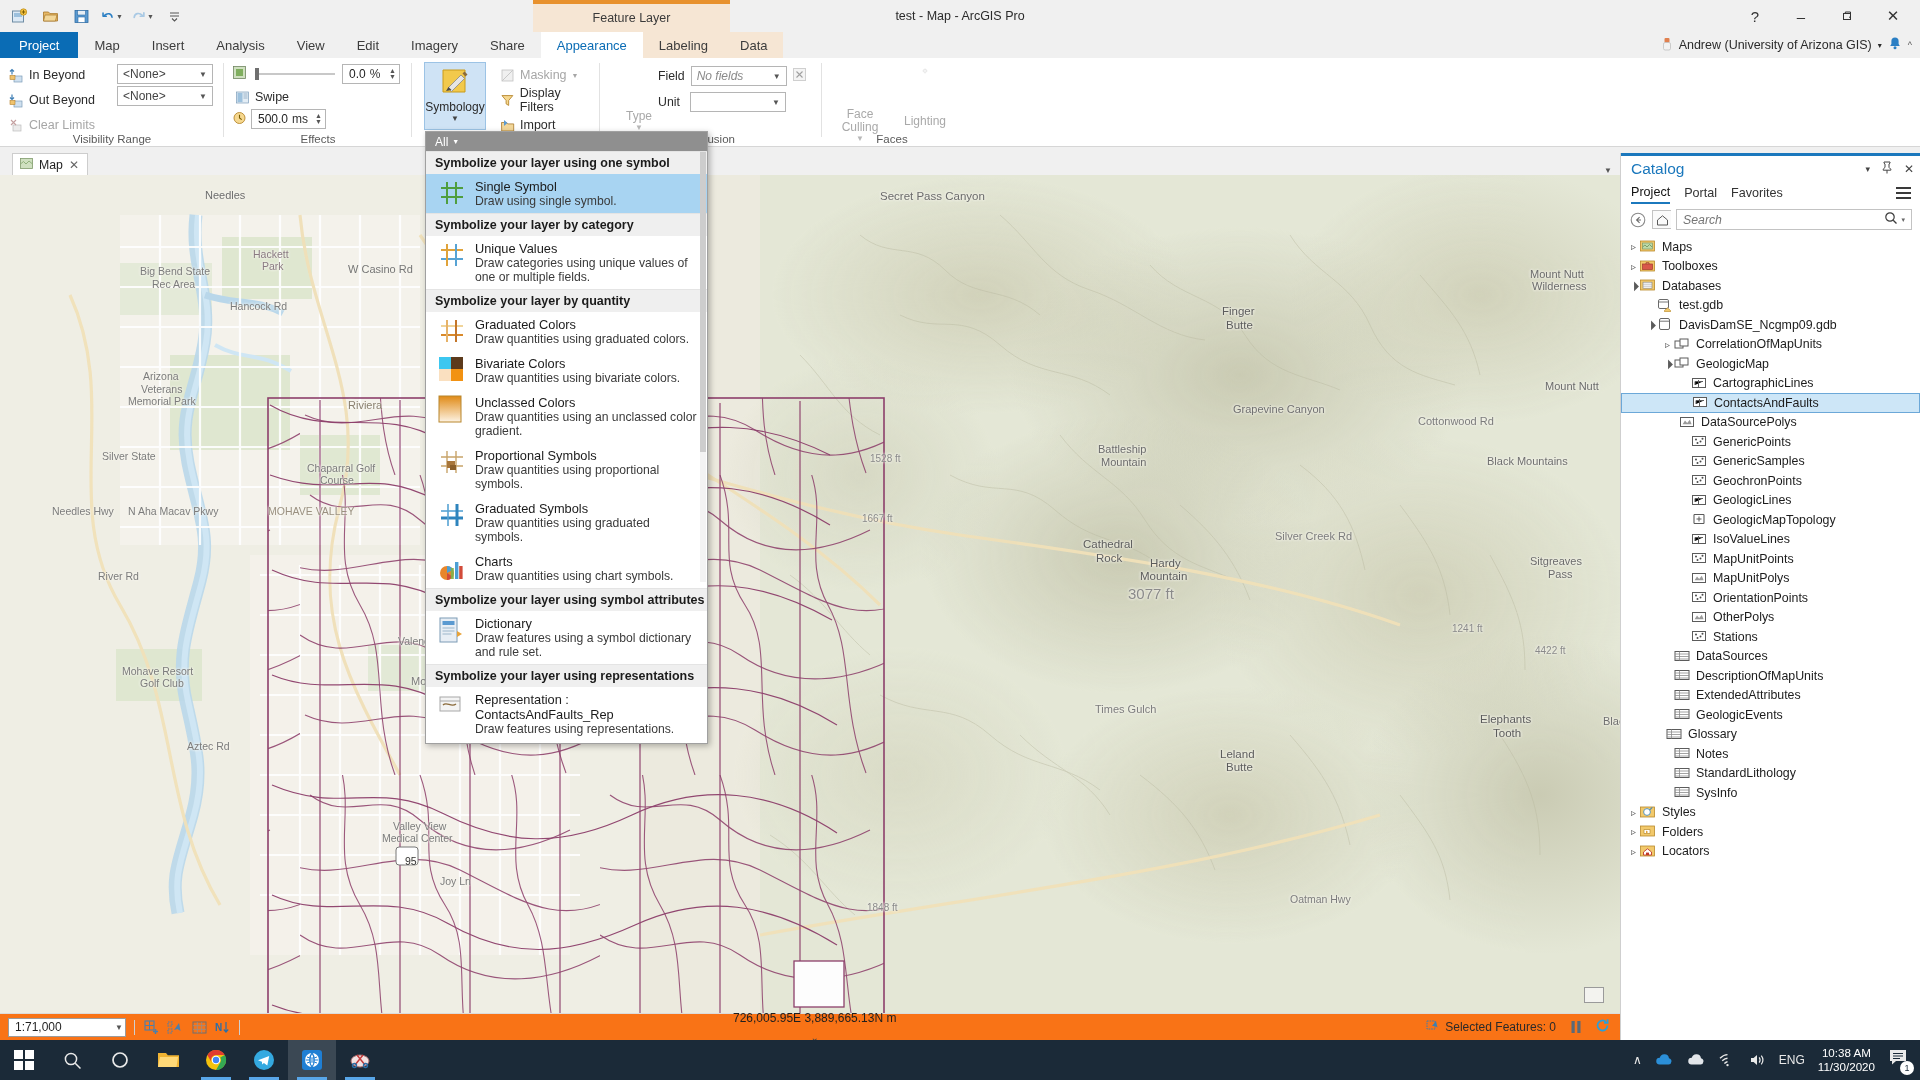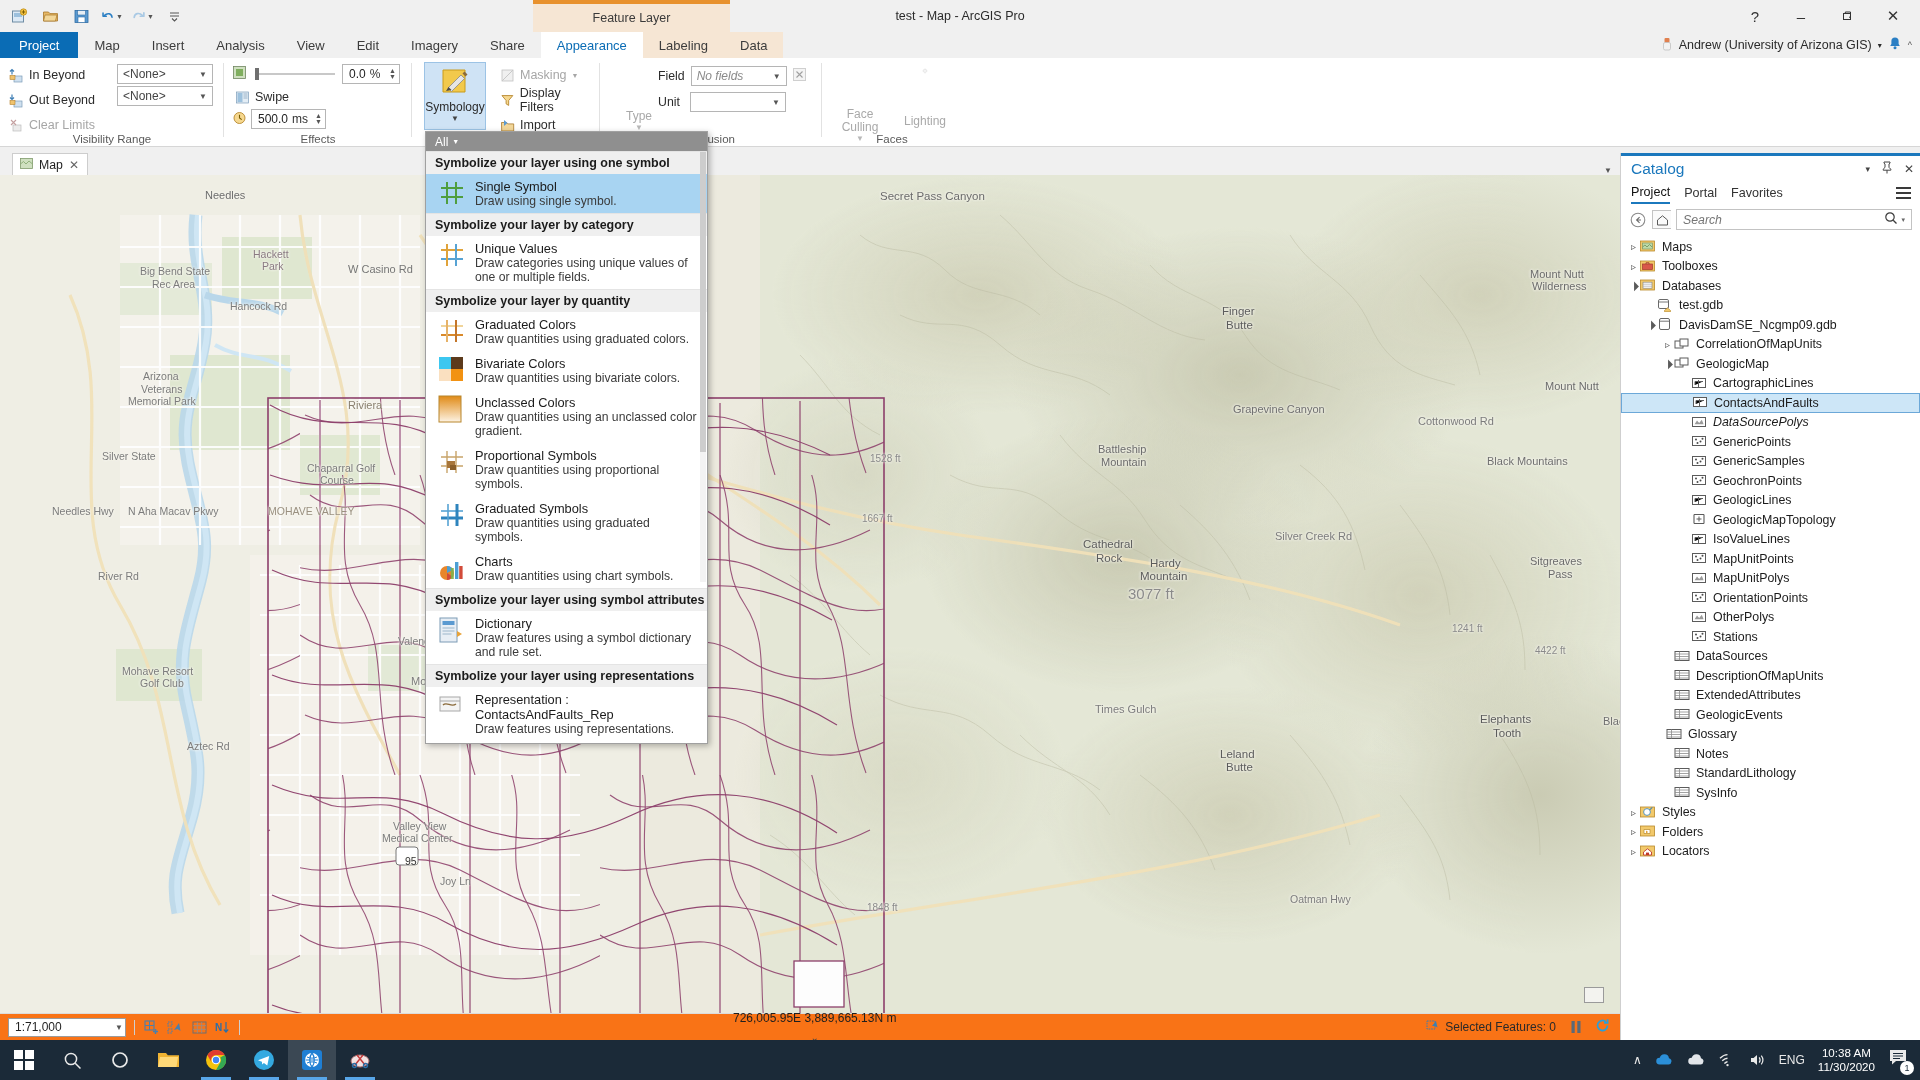--- a/index.html
+++ b/index.html
@@ -998,21 +998,21 @@
           <span>CartographicLines</span>
         </div>
         <div class="tnode sel" style="padding-left: 57px;">
           <span class="tarrow"></span>
           <span class="tico"><svg width="16" height="14" viewBox="0 0 16 14">
               <rect x="1.5" y="2.5" width="13" height="9" fill="#fff" stroke="#5b5b5b" stroke-width="1"></rect>
               <path d="M4 9V5.5h8M7.5 4v7" stroke="#5b5b5b" stroke-width="1"></path>
             </svg></span>
           <span>ContactsAndFaults</span>
         </div>
-        <div class="tnode" style="padding-left: 57px; font-style: italic;">
+        <div class="tnode" style="padding-left: 45px;">
           <span class="tarrow"></span>
           <span class="tico"><svg width="16" height="14" viewBox="0 0 16 14">
               <rect x="1.5" y="2.5" width="13" height="9" fill="#fff" stroke="#5b5b5b" stroke-width="1"></rect>
               <path d="M3.6 9.2l2.4-3.6 2.2 2.4 2.6-3.2 1.8 4.4z" fill="#9a9a9a"></path>
             </svg></span>
           <span>DataSourcePolys</span>
         </div>
         <div class="tnode" style="padding-left: 57px;">
           <span class="tarrow"></span>
           <span class="tico"><svg width="16" height="14" viewBox="0 0 16 14">

